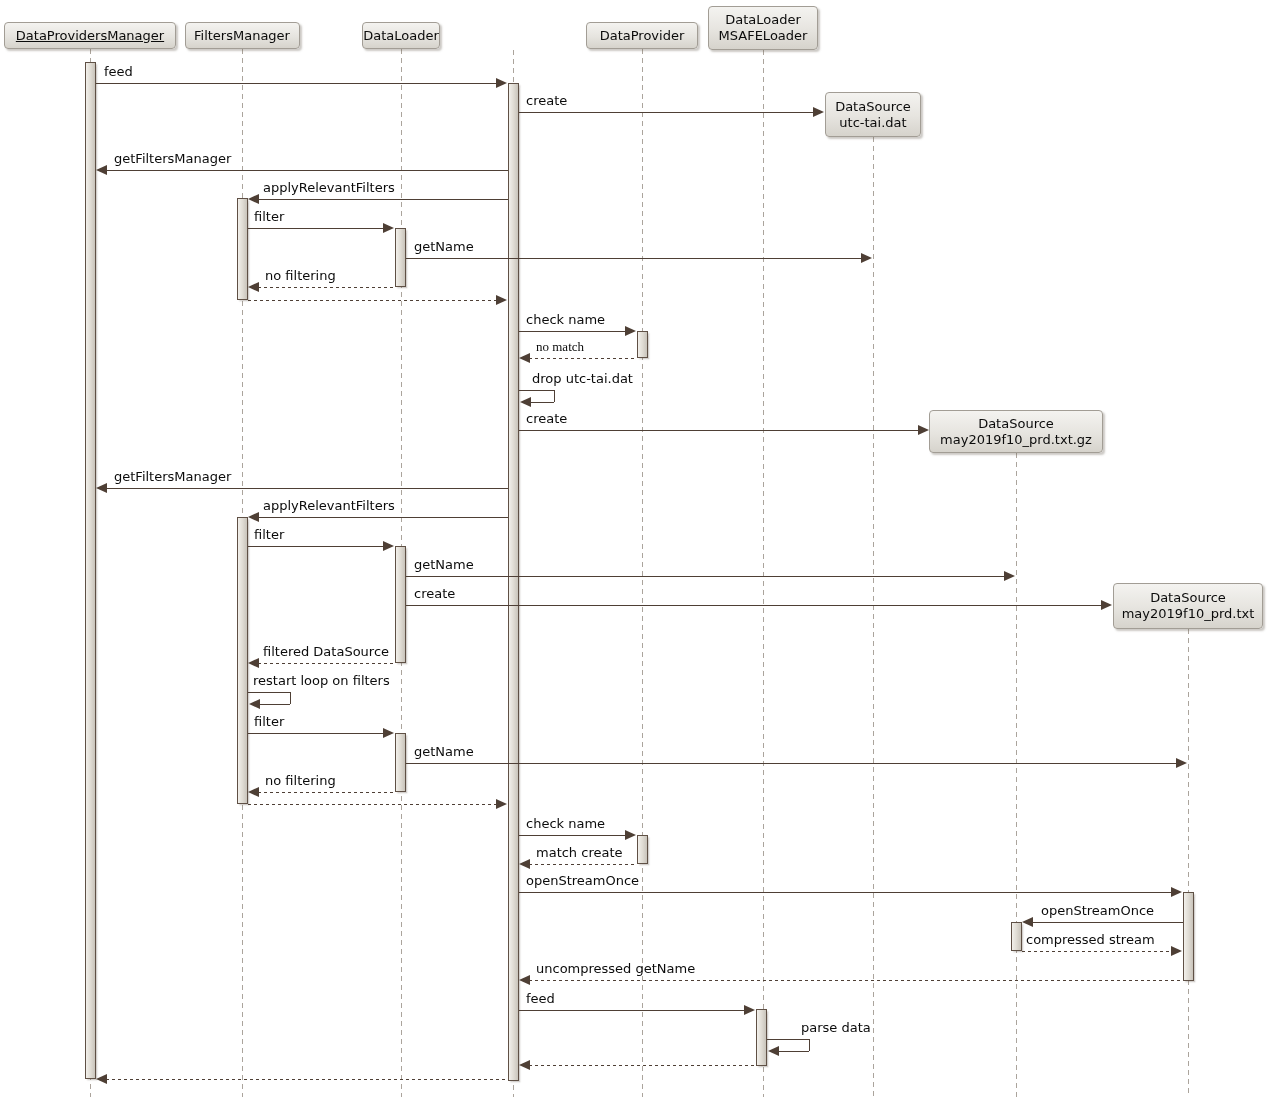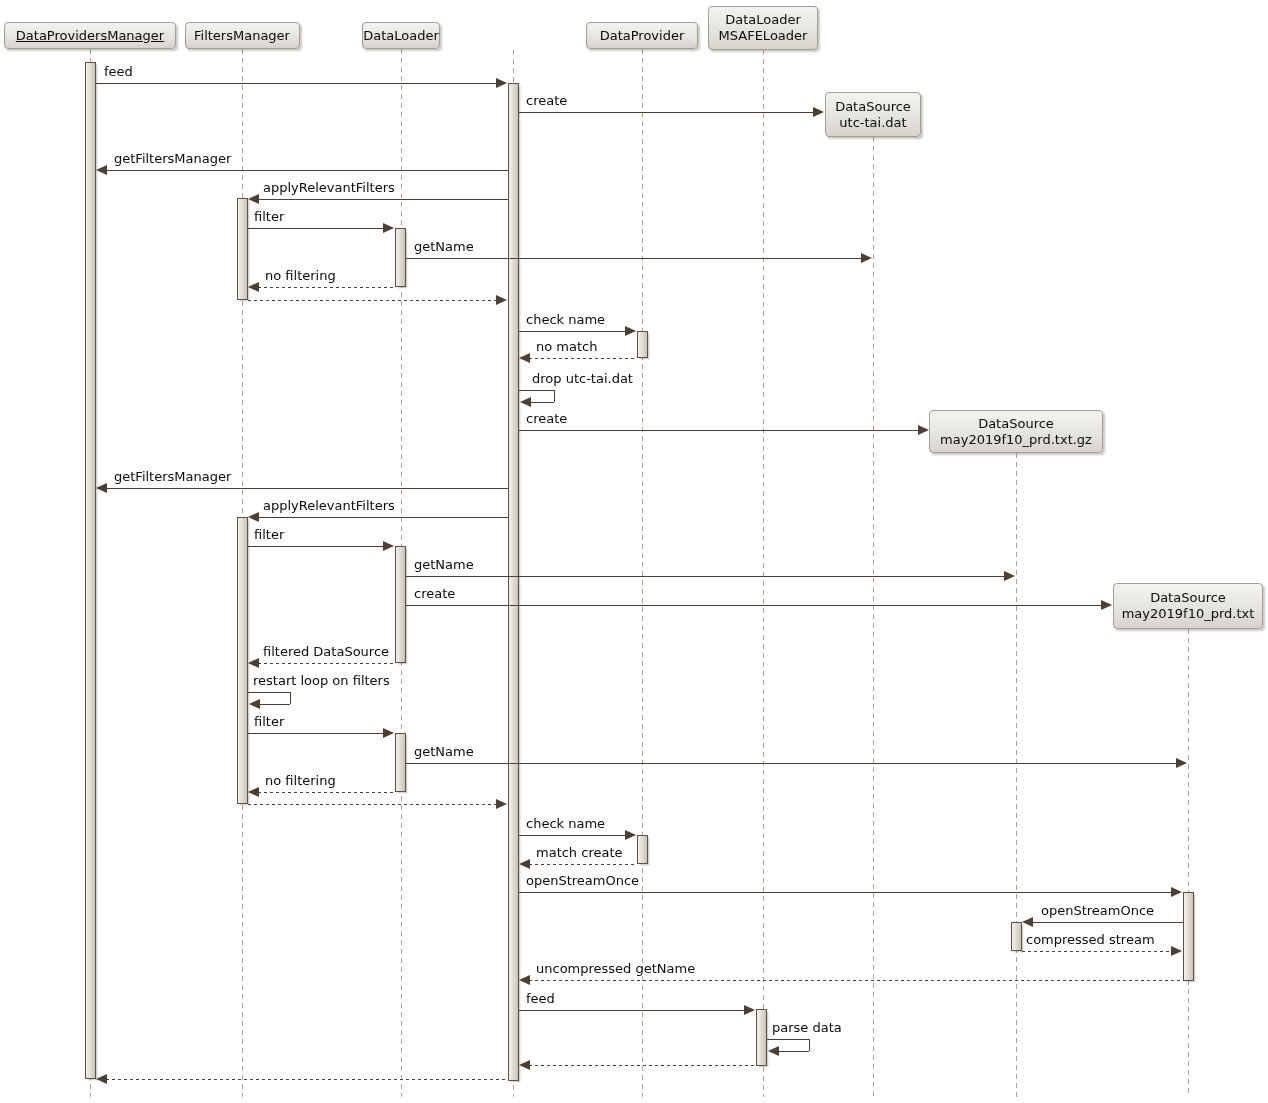--- a/index.html
+++ b/index.html
@@ -105,21 +105,21 @@
     <div class="mline dash" style="left: 258px; top: 287px; width: 137px;"></div>
     <div class="ah left" style="left: 248px; top: 282px;"></div>
     <div class="mlabel" style="left: 265px; top: 267px;">no filtering</div>
     <div class="mline dash" style="left: 248px; top: 300px; width: 249px;"></div>
     <div class="ah right" style="left: 496px; top: 295px;"></div>
     <div class="mline" style="left: 519px; top: 331px; width: 107px;"></div>
     <div class="ah right" style="left: 625px; top: 326px;"></div>
     <div class="mlabel" style="left: 526px; top: 311px;">check name</div>
     <div class="mline dash" style="left: 529px; top: 358px; width: 108px;"></div>
     <div class="ah left" style="left: 519px; top: 353px;"></div>
-    <div class="mlabel" style="left: 536px; top: 338px;">no match</div>
+    <div class="mlabel" style="left: 536px; top: 338px; font-family: Liberation Serif, serif;">no match</div>
     <div class="mline" style="left: 519px; top: 390px; width: 35px;"></div>
     <div class="vline" style="left: 554px; top: 390px; height: 12px;"></div>
     <div class="mline" style="left: 529px; top: 402px; width: 25px;"></div>
     <div class="ah left" style="left: 520px; top: 397px;"></div>
     <div class="mlabel" style="left: 524px; top: 370px; margin-left: 8px;">drop utc-tai.dat</div>
     <div class="mline" style="left: 519px; top: 430px; width: 400px;"></div>
     <div class="ah right" style="left: 918px; top: 425px;"></div>
     <div class="mlabel" style="left: 526px; top: 410px;">create</div>
     <div class="mline" style="left: 106px; top: 488px; width: 402px;"></div>
     <div class="ah left" style="left: 96px; top: 483px;"></div>
@@ -173,18 +173,18 @@
     <div class="mline dash" style="left: 529px; top: 980px; width: 654px;"></div>
     <div class="ah left" style="left: 519px; top: 975px;"></div>
     <div class="mlabel" style="left: 536px; top: 960px;">uncompressed getName</div>
     <div class="mline" style="left: 519px; top: 1010px; width: 226px;"></div>
     <div class="ah right" style="left: 744px; top: 1005px;"></div>
     <div class="mlabel" style="left: 526px; top: 990px;">feed</div>
     <div class="mline" style="left: 767px; top: 1039px; width: 42px;"></div>
     <div class="vline" style="left: 809px; top: 1039px; height: 12px;"></div>
     <div class="mline" style="left: 777px; top: 1051px; width: 32px;"></div>
     <div class="ah left" style="left: 768px; top: 1046px;"></div>
-    <div class="mlabel" style="left: 772px; top: 1019px;">parse data</div>
+    <div class="mlabel" style="left: 801px; top: 1019px;">parse data</div>
     <div class="mline dash" style="left: 529px; top: 1065px; width: 227px;"></div>
     <div class="ah left" style="left: 519px; top: 1060px;"></div>
     <div class="mline dash" style="left: 106px; top: 1079px; width: 402px;"></div>
     <div class="ah left" style="left: 96px; top: 1074px;"></div>
   </div>
 
 </body></html>

